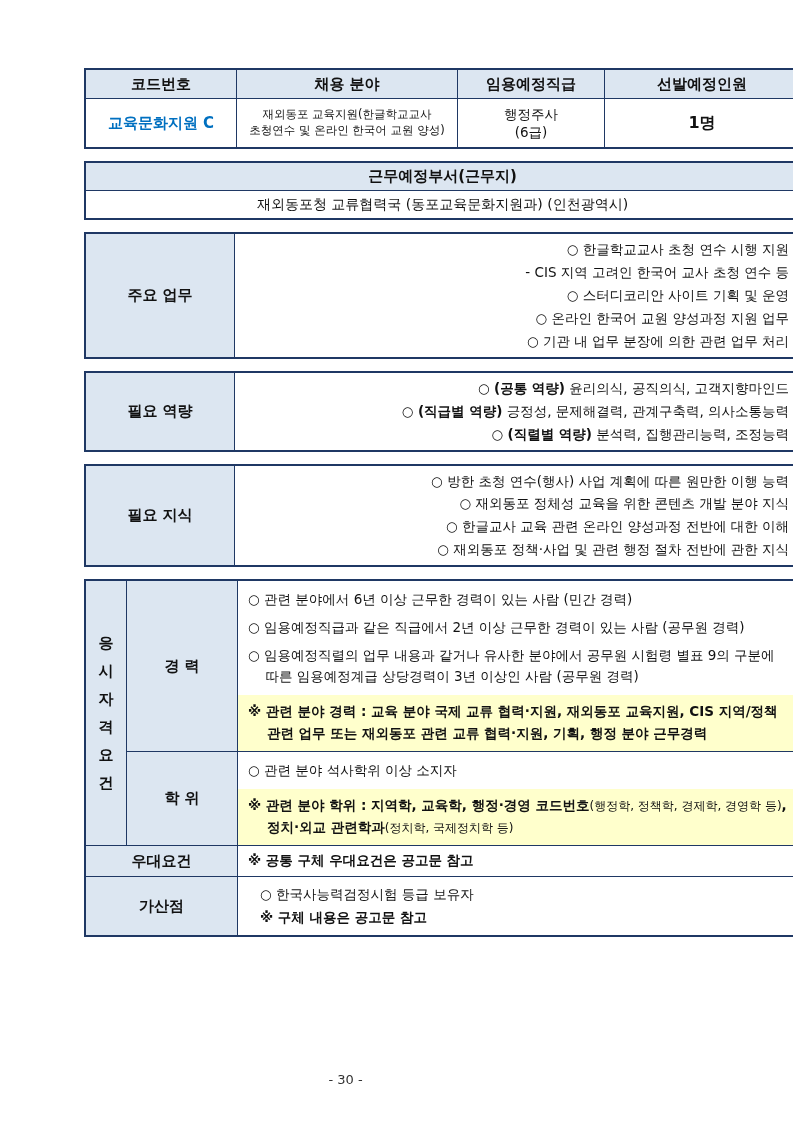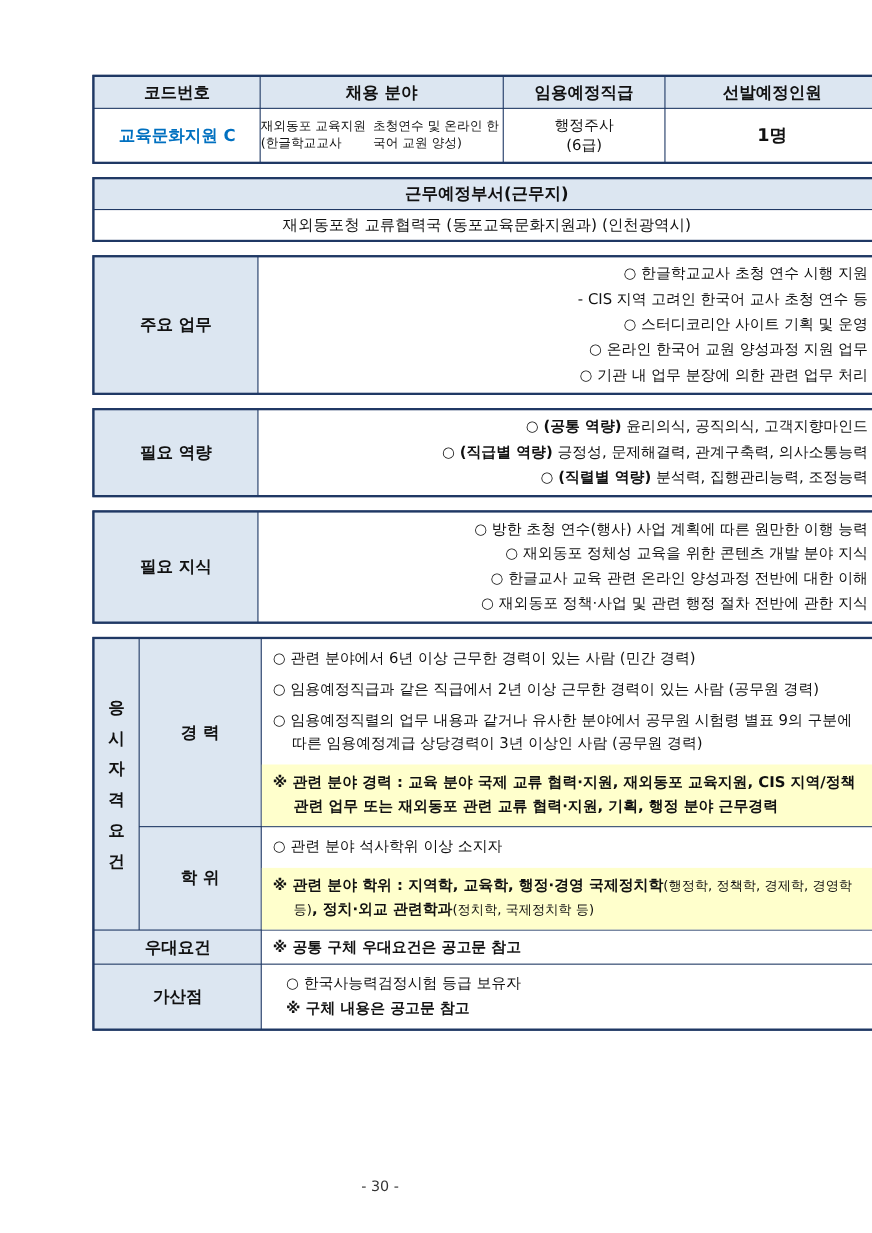--- a/index.html
+++ b/index.html
@@ -21,26 +21,26 @@
     border: 2px solid #1f3864;
     margin-bottom: 12px;
   }
   .cell { background: #ffffff; }
   .hd {
     background: #dce6f1;
     font-weight: bold;
     display: flex; align-items: center; justify-content: center;
     text-align: center; font-size: 15px;
   }
-  .center { display:flex; align-items:center; justify-content:center; text-align:left; }
+  .center { display:flex; align-items:center; justify-content:center; text-align:right; }
 
   
   .t1 { grid-template-columns: 150px 220px 146px 1fr; grid-template-rows: 28px 48px; }
   .code-cell { color: #0070c0; font-weight: bold; font-size: 15px; }
-  .field-cell { font-size: 11.5px; line-height: 1.35; flex-direction: row; }
+  .field-cell { font-size: 11.5px; line-height: 1.35; flex-direction: column; }
   .grade-cell { font-size: 13.5px; line-height: 1.35; flex-direction: column; }
   .count-cell { font-weight: bold; font-size: 16px; }
 
   
   .t2 { grid-template-columns: 1fr; grid-template-rows: 27px 27px; }
   .t2 .val { font-size: 14px; }
 
   
   .t3 { grid-template-columns: 148px 1fr; }
   .body-list { padding: 4px 10px; line-height: 1.7; font-size: 13.5px; text-align: right; }
@@ -162,21 +162,21 @@
         <span class="hang">※ 관련 분야 경력 : 교육 분야 국제 교류 협력·지원, 재외동포 교육지원, CIS 지역/정책 관련 업무 또는 재외동포 관련 교류 협력·지원, 기획, 행정 분야 근무경력</span>
       </div>
     </div>
 
     <div class="cell hd q-degree-label">학 위</div>
     <div class="cell stack q-degree-content">
       <div class="bullets">
         <div class="li">○ 관련 분야 석사학위 이상 소지자</div>
       </div>
       <div class="note">
-        <span class="hang"><span>※ 관련 분야 학위 : 지역학, 교육학, 행정·경영 국제정치학</span><span class="small">(행정학, 정책학, 경제학, 경영학 등)</span><span>, </span><span>정치·외교 관련학과</span><span class="small">(정치학, 국제정치학 등)</span></span>
+        <span class="hang"><span>※ 관련 분야 학위 : 지역학, 교육학, 행정·경영 코드번호</span><span class="small">(행정학, 정책학, 경제학, 경영학 등)</span><span>, </span><span>정치·외교 관련학과</span><span class="small">(정치학, 국제정치학 등)</span></span>
       </div>
     </div>
 
     <div class="cell hd q-pref-label">우대요건</div>
     <div class="cell pref-text q-pref-content">※ 공통 구체 우대요건은 공고문 참고</div>
 
     <div class="cell hd q-bonus-label">가산점</div>
     <div class="cell q-bonus-content">
       <div class="bonus-body">
         <div class="li">○ 한국사능력검정시험 등급 보유자</div>

